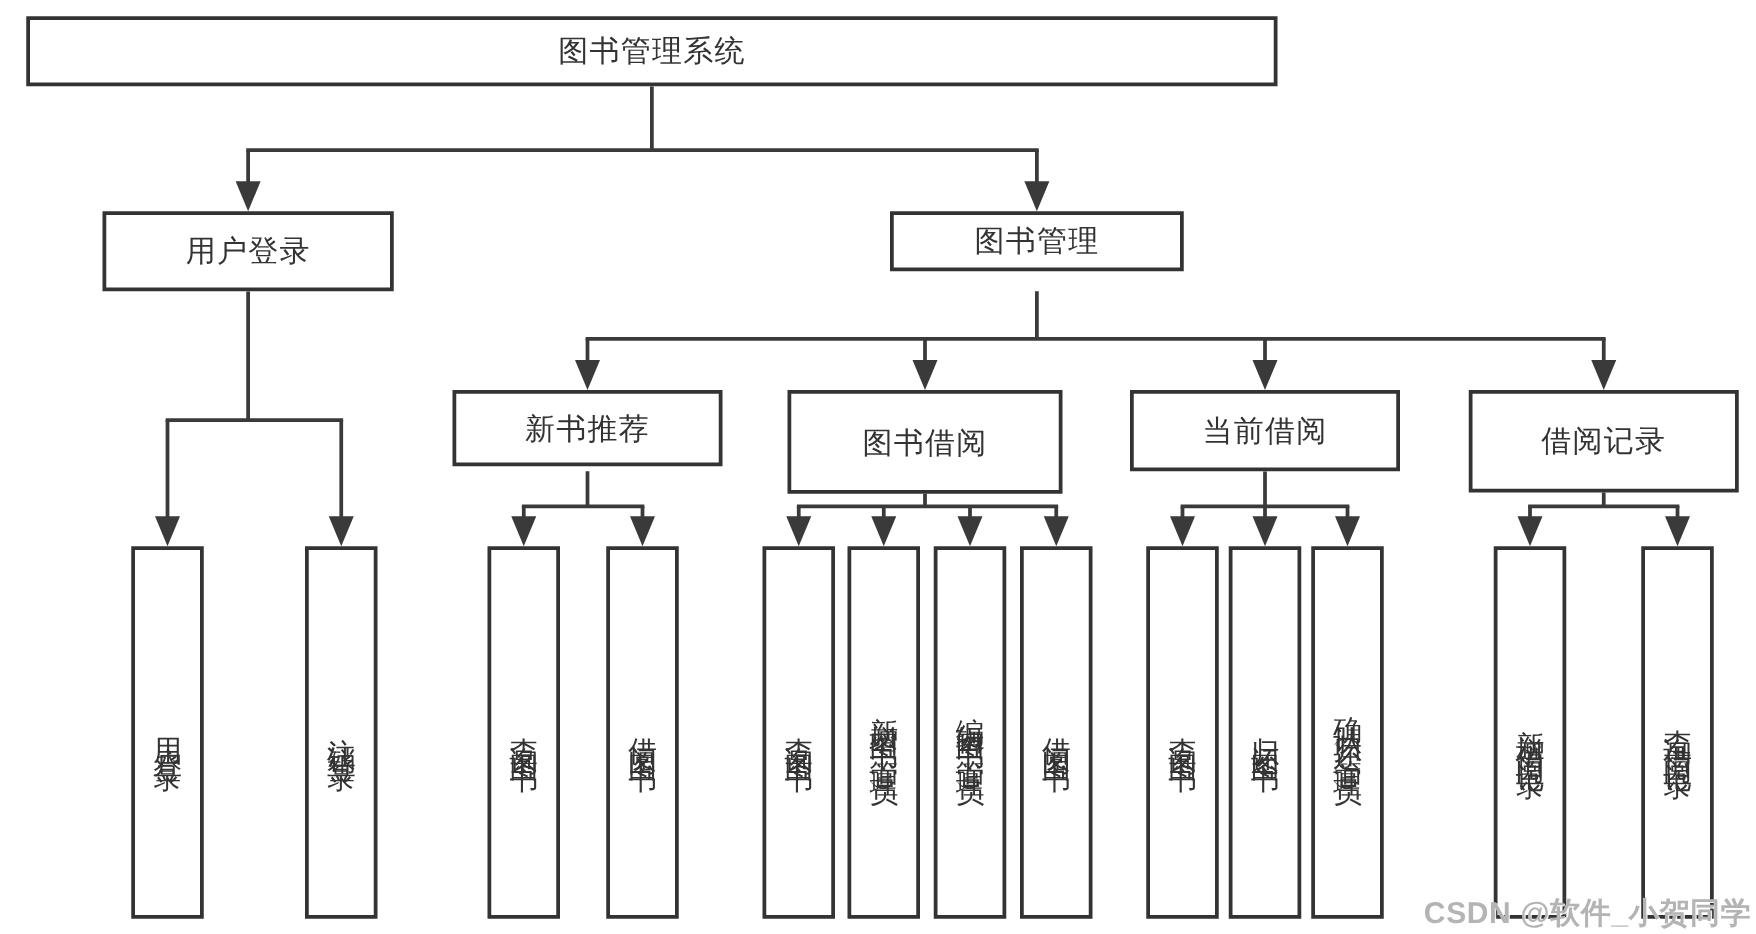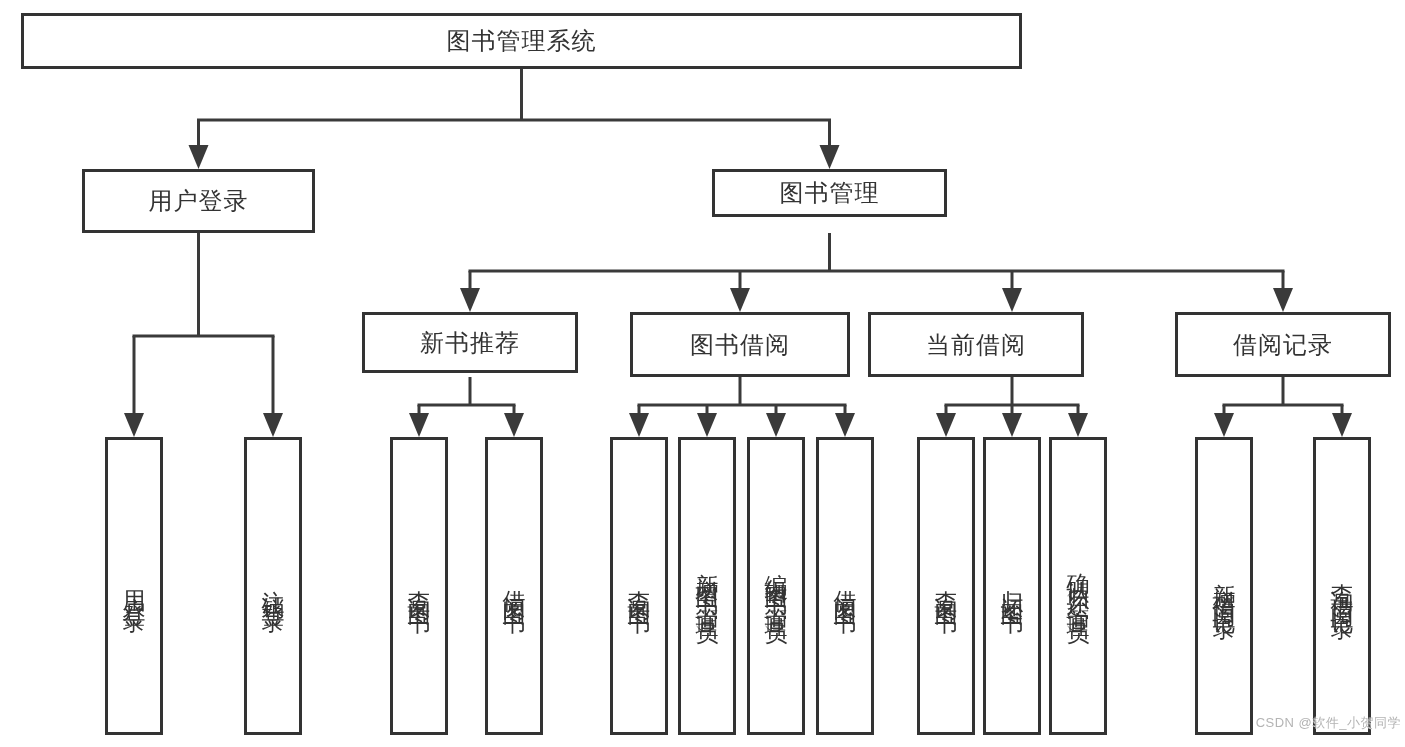--- a/index.html
+++ b/index.html
@@ -19,23 +19,24 @@
     display:flex;align-items:center;justify-content:center;
     color:#333333;
   }
   .h{font-size:24px;letter-spacing:1px;white-space:nowrap;}
   .v{
     writing-mode:vertical-rl;text-orientation:mixed;
     font-size:23px;letter-spacing:7px;line-height:1;
   }
   .watermark{
     position:absolute;top:714px;right:4px;z-index:5;
-    font-size:13px;color:#b4b4b4;letter-spacing:0.5px;
+    font-size:24px;color:#b4b4b4;letter-spacing:0.5px;
     text-shadow:1px 1px 0 rgba(255,255,255,0.9);
     white-space:nowrap;
+    font-weight:bold;
   }
 </style>
 </head>
 <body>
 
 <div class="canvas">
 
   <svg class="connectors" width="1405" height="747" viewBox="0 0 1405 747" aria-hidden="true">
 
     <g>
@@ -111,23 +112,23 @@
       <polygon points="1332,413 1352,413 1342,437"></polygon>
     </g>
   </svg>
 
   <div class="node h" style="left:21px;top:13px;width:1001px;height:56px">图书管理系统</div>
 
   <div class="node h" style="left:82px;top:169px;width:233px;height:64px">用户登录</div>
   <div class="node h" style="left:712px;top:169px;width:235px;height:48px">图书管理</div>
 
   <div class="node h" style="left:362px;top:312px;width:216px;height:61px">新书推荐</div>
-  <div class="node h" style="left:630px;top:312px;width:220px;height:65px">图书借阅</div>
-  <div class="node h" style="left:868px;top:312px;width:216px;height:65px">当前借阅</div>
-  <div class="node h" style="left:1175px;top:312px;width:216px;height:65px">借阅记录</div>
+  <div class="node h" style="left:630px;top:312px;width:220px;height:83px">图书借阅</div>
+  <div class="node h" style="left:904px;top:312px;width:216px;height:65px">当前借阅</div>
+  <div class="node h" style="left:1175px;top:312px;width:216px;height:82px">借阅记录</div>
 
   <div class="node v" style="left:105px;top:437px;width:58px;height:298px">用户登录</div>
   <div class="node v" style="left:244px;top:437px;width:58px;height:298px">注销登录</div>
 
   <div class="node v" style="left:390px;top:437px;width:58px;height:298px">查询图书</div>
   <div class="node v" style="left:485px;top:437px;width:58px;height:298px">借阅图书</div>
 
   <div class="node v" style="left:610px;top:437px;width:58px;height:298px">查询图书</div>
   <div class="node v" style="left:678px;top:437px;width:58px;height:298px">新增图书（管理员）</div>
   <div class="node v" style="left:747px;top:437px;width:58px;height:298px">编辑图书（管理员）</div>

